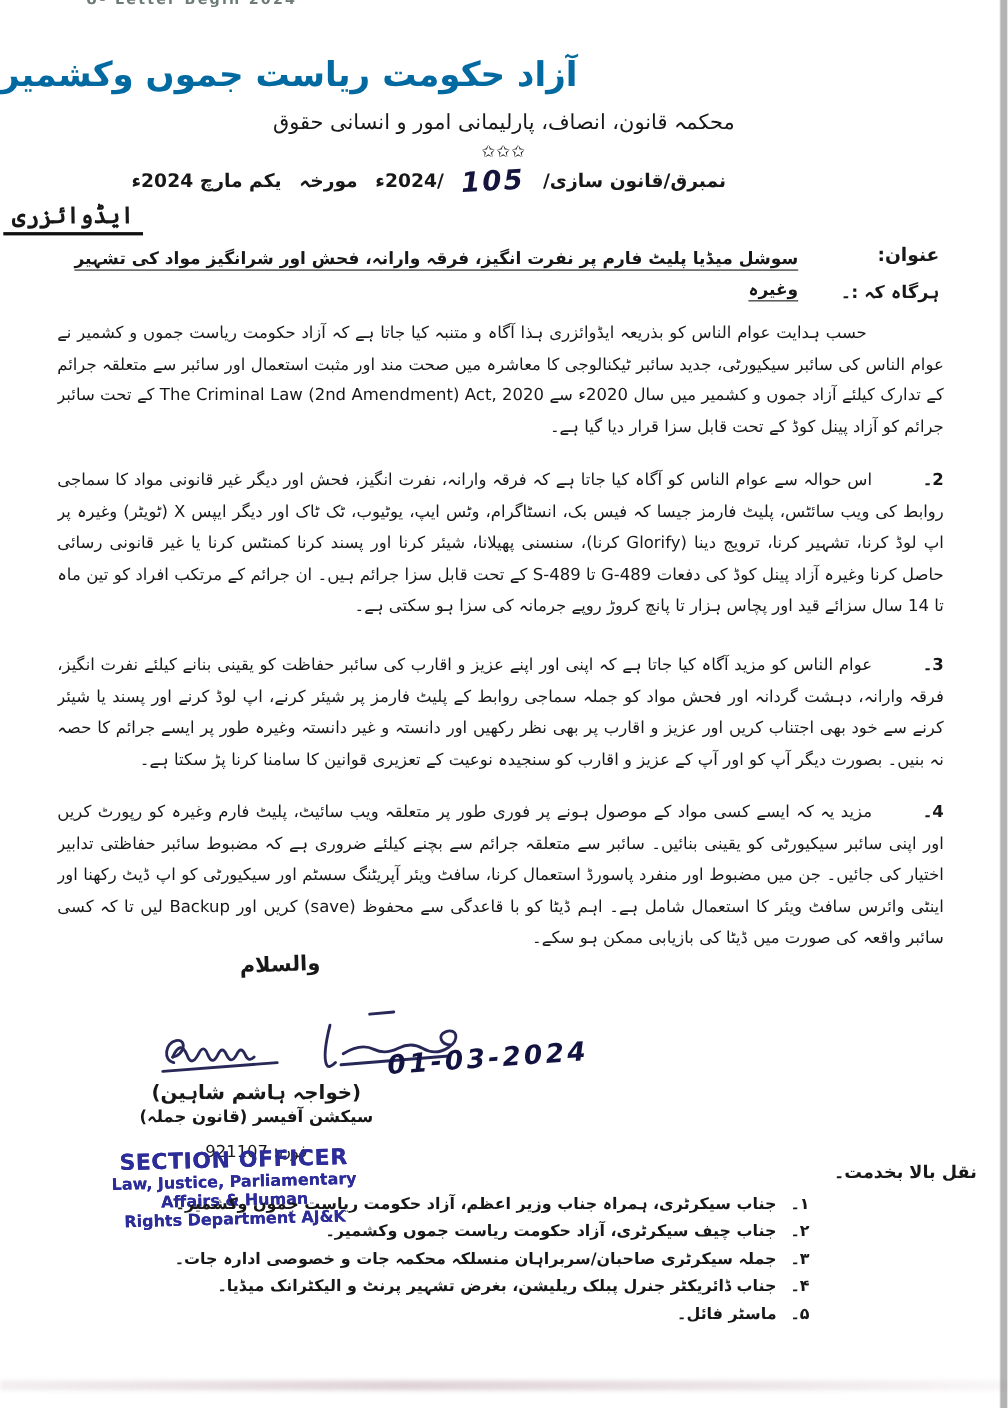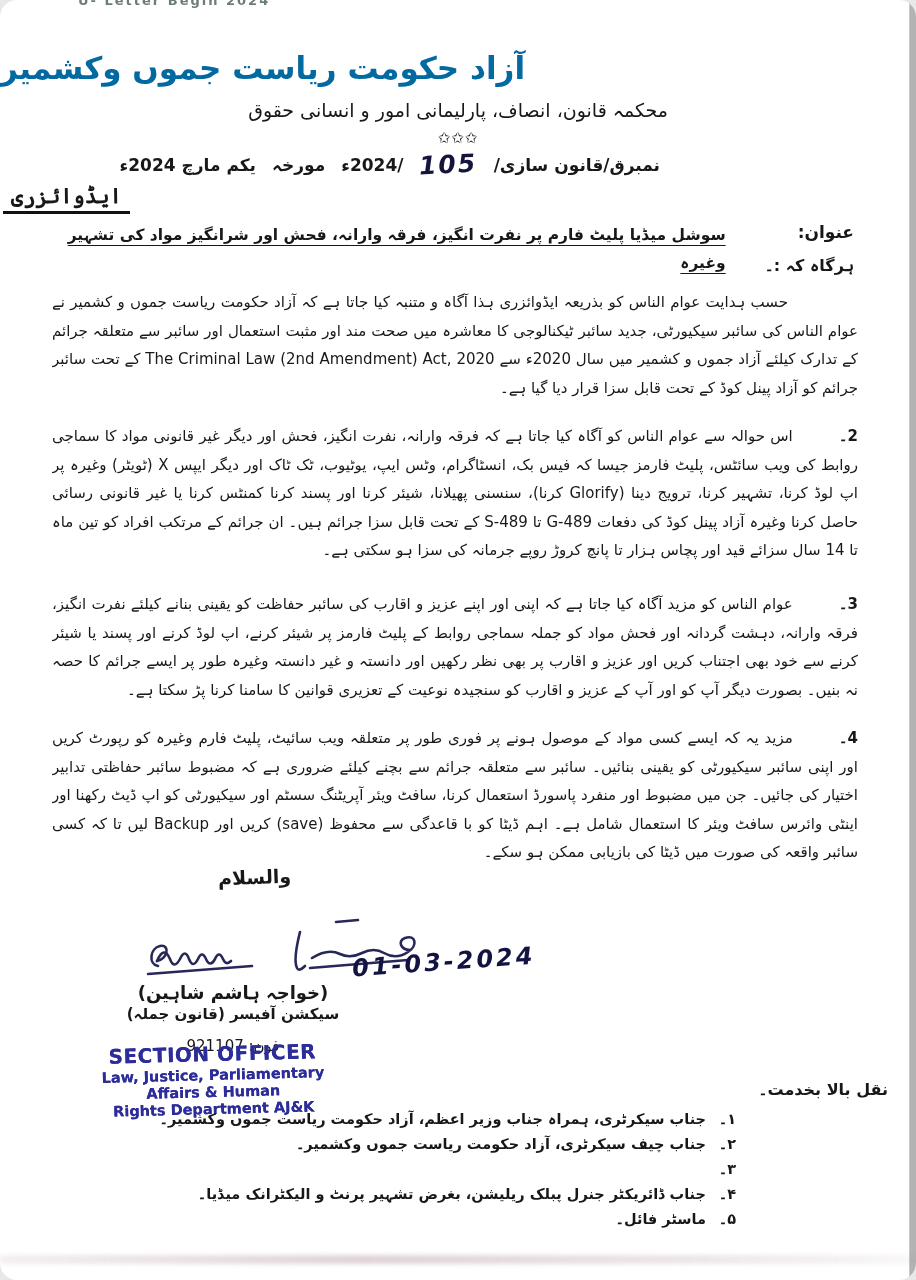--- a/index.html
+++ b/index.html
@@ -1,19 +1,19 @@
 <!DOCTYPE html>
 <html lang="ur"><head>
 <meta charset="utf-8">
 <style>
   html,body{margin:0;padding:0;background:#e8e8e8;}
   .page{
     position:relative;width:916px;height:1280px;background:#ffffff;
     margin:0 auto;overflow:hidden;
-    font-family:"DejaVu Sans",sans-serif;color:#181818;border-radius:17px;
+    font-family:"DejaVu Sans",sans-serif;color:#181818;
   }
   .edge-strip{position:absolute;top:0;right:0;width:6px;height:100%;background:#b3b3b3;border-left:1px solid #c9c9c9;}
   .top-fragment{
     position:absolute;top:-7px;left:78px;font-size:13px;font-weight:bold;
     color:#3d5048;opacity:.75;letter-spacing:2px;filter:blur(.4px);
   }
   
   .hdr-title{position:absolute;top:50px;left:0;right:0;text-align:left;
     font-size:31px;font-weight:bold;color:#0369a1;direction:rtl;}
   .hdr-dept{position:absolute;top:99px;left:0;right:0;text-align:center;
@@ -51,21 +51,21 @@
     font-style:italic;letter-spacing:3px;color:#131342;transform:rotate(-4deg);white-space:nowrap;}
   .sig-block{position:absolute;top:982px;left:118px;width:230px;text-align:center;direction:rtl;}
   .sig-name{font-size:18px;font-weight:bold;}
   .sig-title{font-size:15px;font-weight:bold;margin-top:2px;}
   .sig-phone{font-size:15px;margin-top:14px;}
   .stamp{position:absolute;top:1042px;left:88px;width:250px;text-align:center;
     color:#2d2d9a;transform:rotate(-1.5deg);text-shadow:0 0 .6px #2d2d9a;}
   .stamp-l1{font-size:20px;font-weight:bold;letter-spacing:.5px;}
   .stamp-l2{font-size:14.5px;font-weight:bold;margin-top:1px;}
   
-  .dist{position:absolute;top:1080px;right:28px;width:600px;direction:rtl;}
+  .dist{position:absolute;top:1056px;right:28px;width:600px;direction:rtl;}
   .dist-header{font-size:16px;font-weight:bold;text-align:right;margin-bottom:8px;}
   .dist-row{display:flex;direction:rtl;font-size:14.5px;line-height:25px;}
   .dist-num{width:30px;margin-right:152px;flex:none;font-weight:bold;}
   .dist-text{white-space:nowrap;font-weight:bold;}
   .bottom-smudge{position:absolute;left:0;right:0;bottom:16px;height:9px;
     background:linear-gradient(90deg,rgba(140,95,110,.10),rgba(140,95,110,.28) 40%,rgba(140,95,110,.16) 75%,rgba(140,95,110,.05));
     filter:blur(2px);}
 </style>
 </head>
 <body>
@@ -144,20 +144,21 @@
     <div class="dist-row">
       <span class="dist-num">۱۔</span>
       <span class="dist-text">جناب سیکرٹری، ہمراہ جناب وزیر اعظم، آزاد حکومت ریاست جموں وکشمیر۔</span>
     </div>
     <div class="dist-row">
       <span class="dist-num">۲۔</span>
       <span class="dist-text">جناب چیف سیکرٹری، آزاد حکومت ریاست جموں وکشمیر۔</span>
     </div>
     <div class="dist-row">
       <span class="dist-num">۳۔</span>
+      <span class="dist-text">جملہ سیکرٹری صاحبان/سربراہان منسلکہ محکمہ جات و خصوصی ادارہ جات۔</span>
     </div>
     <div class="dist-row">
       <span class="dist-num">۴۔</span>
       <span class="dist-text">جناب ڈائریکٹر جنرل پبلک ریلیشن، بغرض تشہیر پرنٹ و الیکٹرانک میڈیا۔</span>
     </div>
     <div class="dist-row">
       <span class="dist-num">۵۔</span>
       <span class="dist-text">ماسٹر فائل۔</span>
     </div>
   </div>

